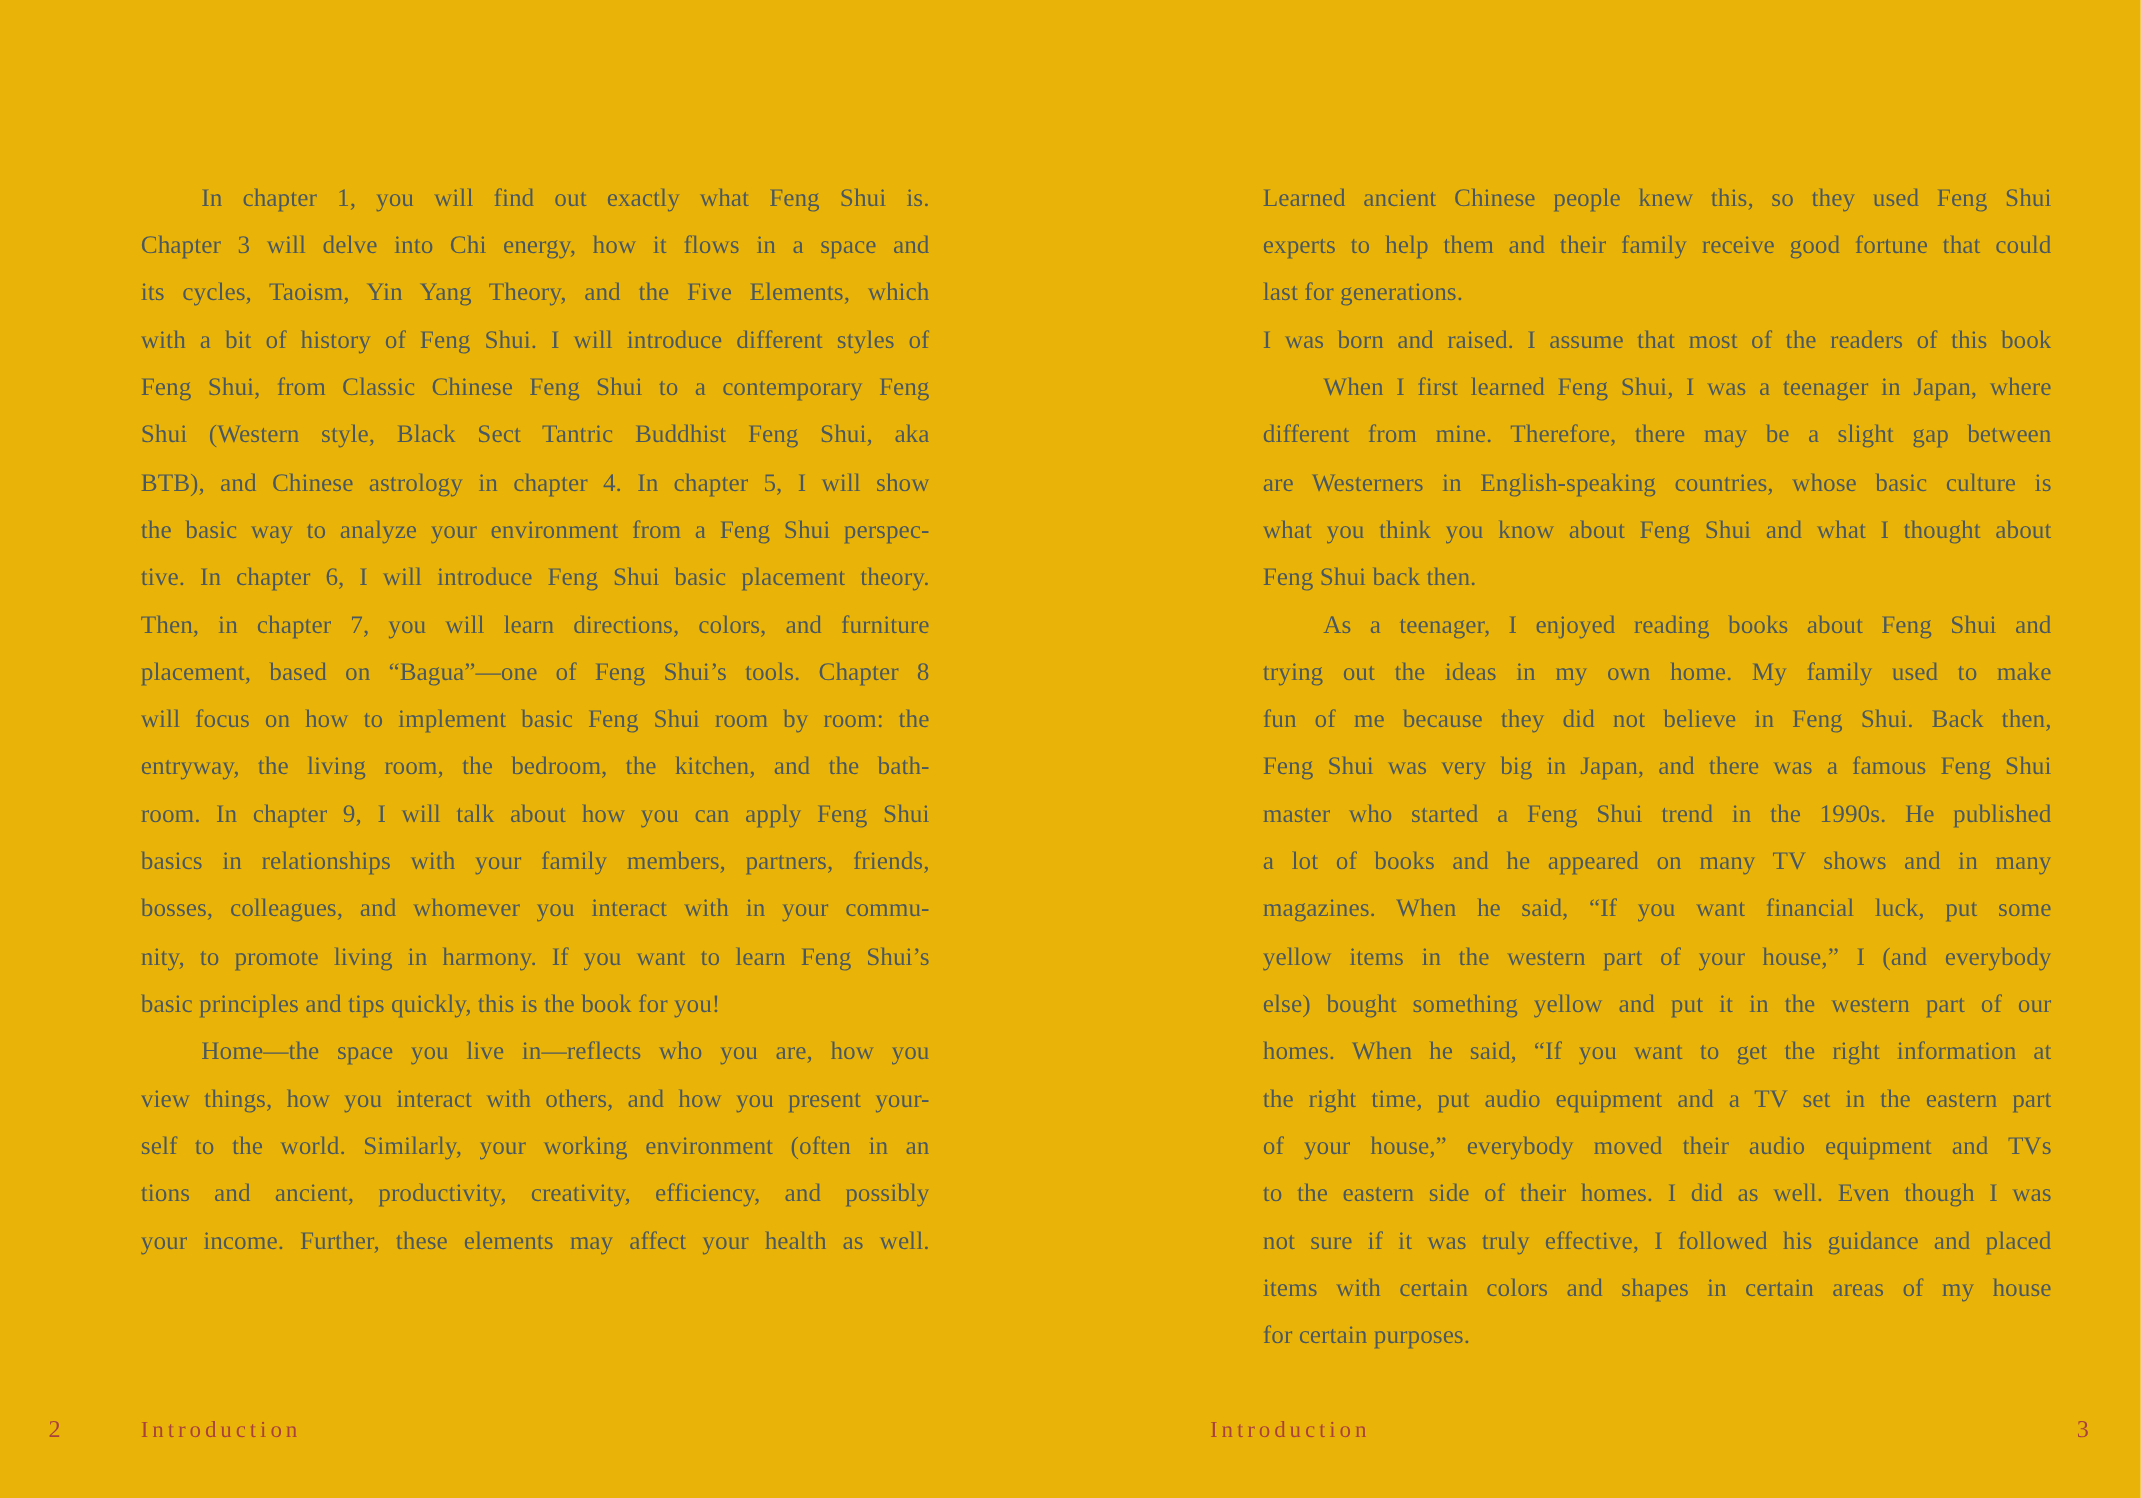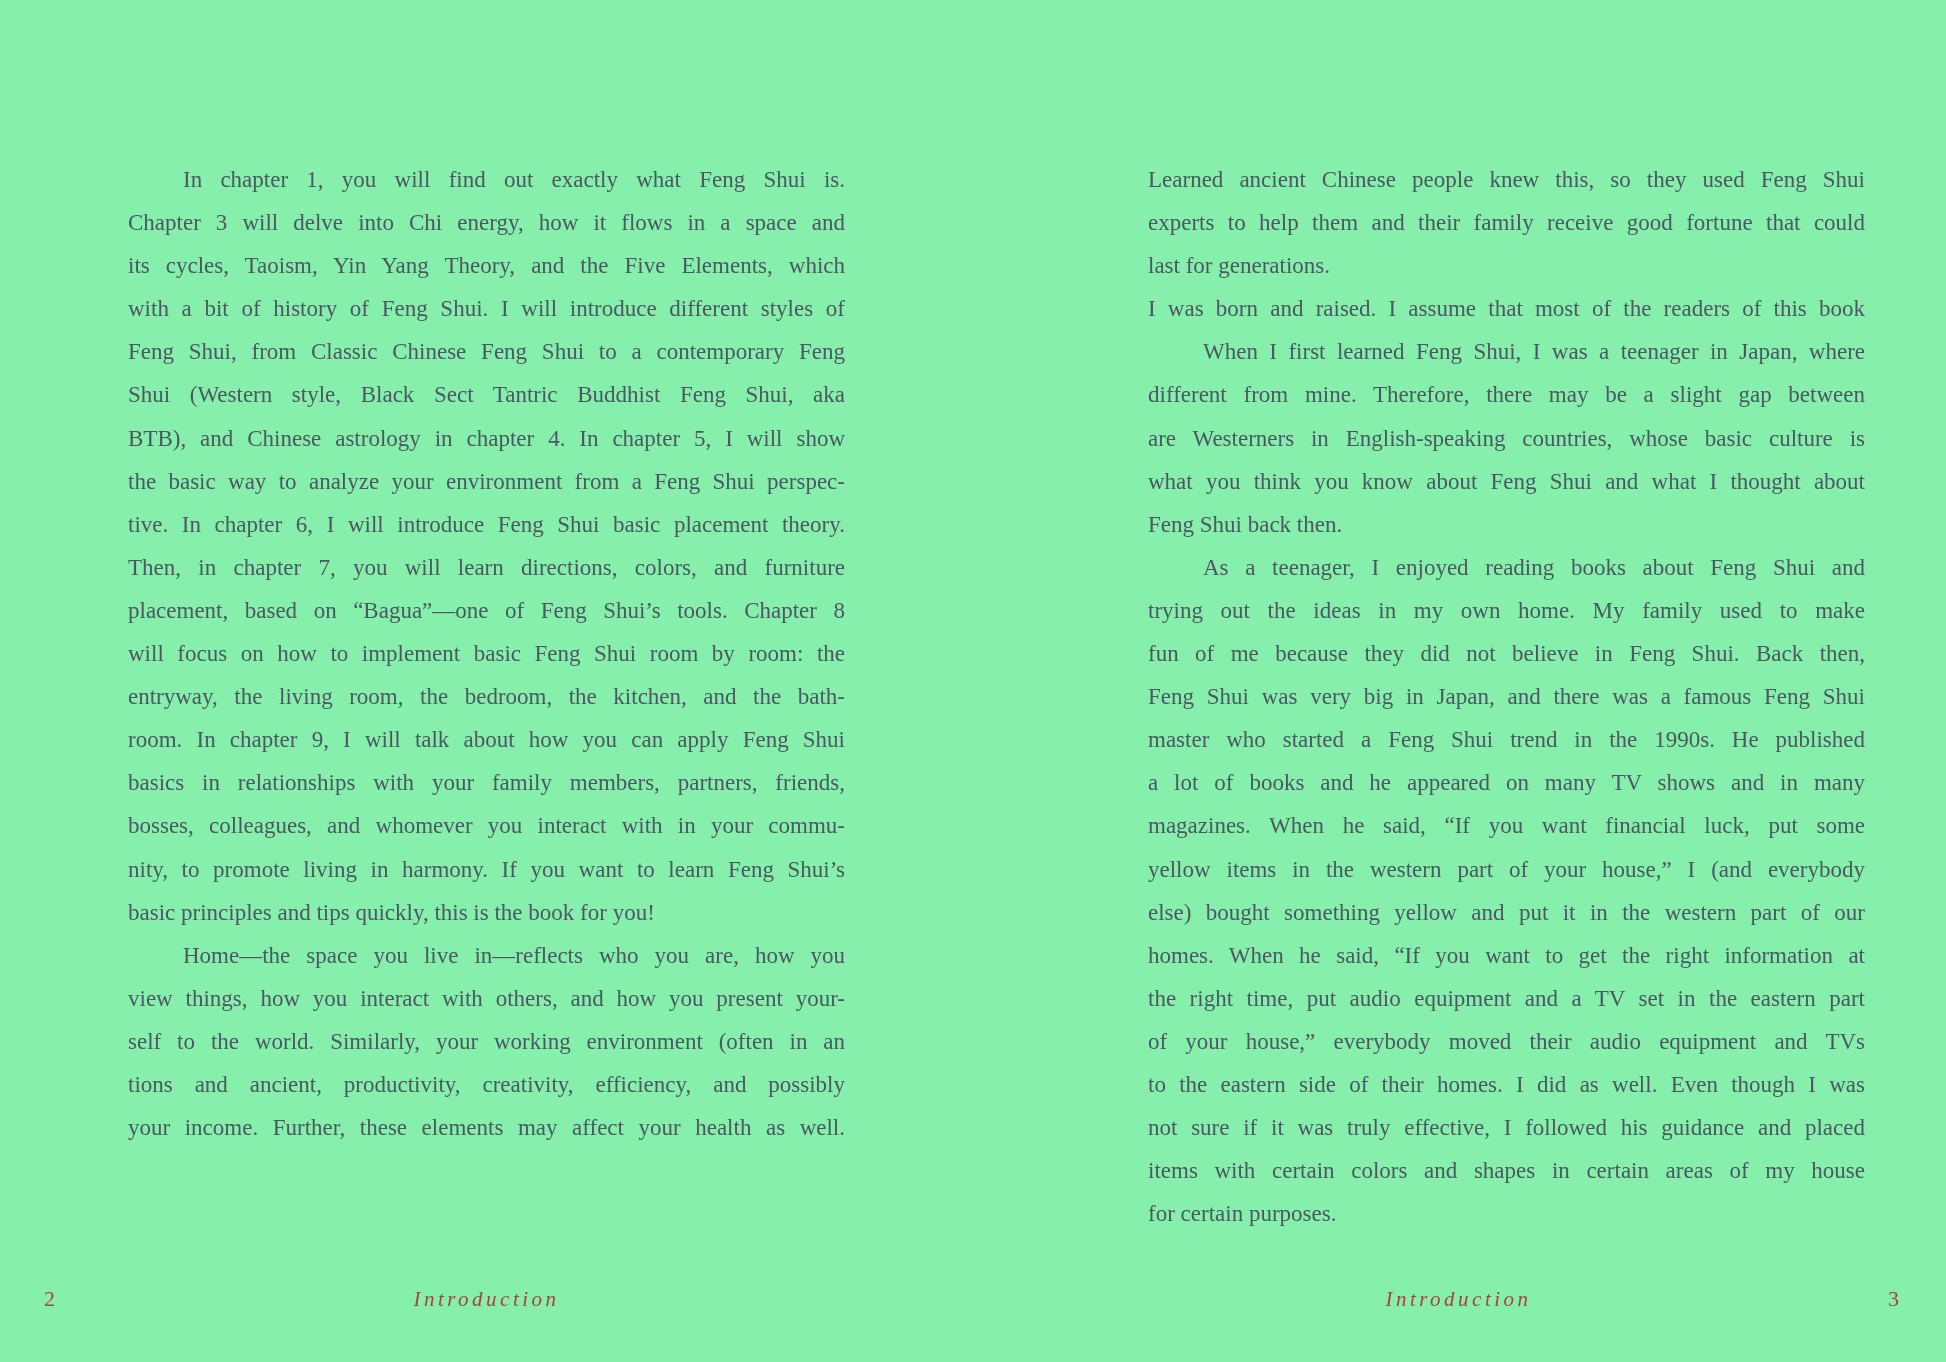--- a/index.html
+++ b/index.html
@@ -11,21 +11,21 @@
     position: relative;
     width: 1946px;
     height: 1362px;
     font-family: "Liberation Serif", serif;
     color: #4a5961;
     overflow: hidden;
   }
   .book-spread {
     position: absolute;
     inset: 0;
-    background: #86efac;
+    background: #eab308;
   }
   .text-block {
     position: absolute;
     top: 158px;
     width: 717px;
     font-size: 23px;
     line-height: 43.1px;
     color: #4a5961;
   }
   .text-block.left  { left: 128px; }
@@ -36,25 +36,24 @@
     white-space: normal;
     overflow: hidden;
     height: 43.1px;
   }
   .line.indent   { text-indent: 55px; }
   .line.para-end { text-align-last: left; }
   .running-footer {
     position: absolute;
     top: 1287px;
     width: 717px;
-    text-align: center;
+    text-align: left;
     font-size: 21px;
     letter-spacing: 3.5px;
     color: #a8423f;
-    font-style: italic;
   }
   .running-footer.left  { left: 128px; }
   .running-footer.right { left: 1100px; }
   .folio {
     position: absolute;
     top: 1286px;
     font-size: 22px;
     color: #a8423f;
   }
   .folio.left  { left: 44px; }

